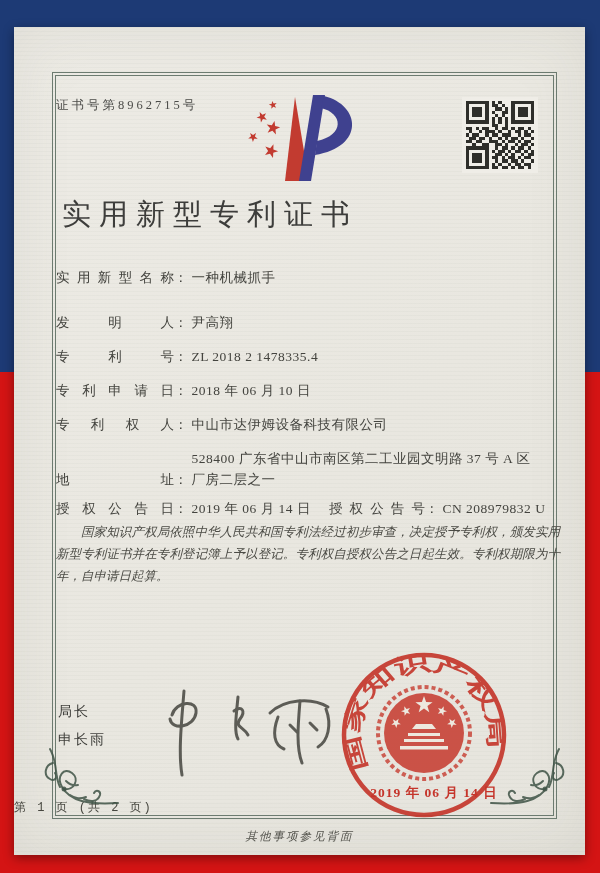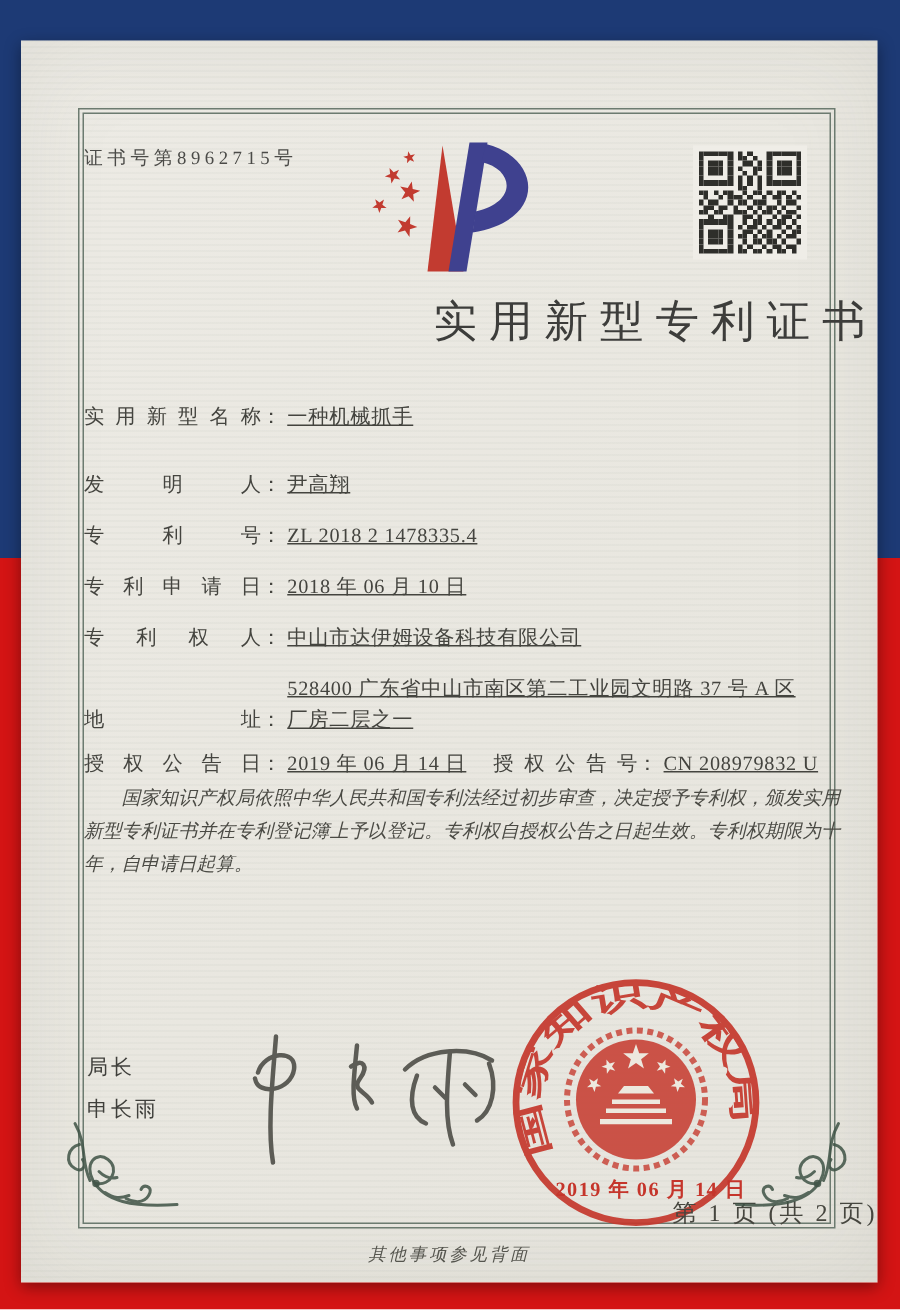--- a/index.html
+++ b/index.html
@@ -27,53 +27,53 @@
   .logo { position:absolute; left:215px; top:62px; width:140px; height:100px; }
   .qr-wrap {
     position:absolute; left:448px; top:70px; width:76px; height:76px;
     background:#efede7; padding:4px;
     display:grid; grid-template-columns:repeat(21,1fr); grid-template-rows:repeat(21,1fr);
   }
   .qm { background:transparent; }
   .qm.on { background:#2e2e2a; }
   .title {
     position:absolute; left:0; top:168px; width:100%;
-    text-align:right; font-size:29px; letter-spacing:8px;
-    color:#3d3d3b; font-weight:500;
+    text-align:left; font-size:29px; letter-spacing:8px;
+    color:#3d3d3b; font-weight:500;padding-left:48px;
   }
   .fields { position:absolute; left:42px; top:240px; width:502px; color:#44443f; }
   .frow { display:flex; align-items:flex-end; font-size:13.5px; line-height:21px; margin-bottom:13px; }
   .frow.first { margin-bottom:24px; }
   .frow.addr-row { margin-bottom:8px; }
   .flabel {
     display:inline-block; width:118px; text-align:justify; text-align-last:justify;
     flex:0 0 118px;
   }
   .flabel2 { width:96px; flex:0 0 96px; margin-left:12px; }
   .fcolon { flex:0 0 auto; }
-  .fvalue { flex:1 1 auto; padding-left:4px; letter-spacing:0.5px;text-decoration:underline; }
+  .fvalue { flex:1 1 auto; padding-left:4px; letter-spacing:0.5px; }
   .fvalue.nogrow { flex:0 0 auto; width:auto; margin-right:6px; }
   .fvalue.addr { max-width:352px; }
   .paragraphs {
     position:absolute; left:42px; top:494px; width:504px;
     font-size:12.5px; line-height:22px; color:#4a4a44;
     font-style:italic; text-align:justify;
   }
   .paragraphs p { text-indent:2em; margin:0; }
   .issuer { position:absolute; left:44px; top:676px; font-size:14px; color:#3f3f3b; font-family:"Liberation Sans","DejaVu Sans",sans-serif; }
   .issuer div { margin-bottom:10px; letter-spacing:2px; }
   .signature { position:absolute; left:128px; top:650px; width:215px; height:115px; }
   .seal { position:absolute; left:322px; top:620px; width:176px; height:176px; opacity:0.92; }
   .seal-date {
     position:absolute; left:330px; top:757px; width:180px; text-align:center;
     color:#c5352b; font-size:13.5px; font-weight:bold; letter-spacing:1px; z-index:3;
   }
   .page-num {
-    position:absolute; left:0; top:772px; width:100%; text-align:right;
-    font-size:16px; color:#46463f; letter-spacing:2px;
+    position:absolute; left:0; top:772px; width:100%; text-align:left;
+    font-size:12px; color:#46463f; letter-spacing:2px;font-family:Liberation Mono, monospace;
   }
   .back-note {
     position:absolute; left:0; top:802px; width:100%; text-align:center;
     font-size:11.5px; color:#55554e; font-style:italic; letter-spacing:2px;
   }
   .ornament { position:absolute; width:80px; height:80px; top:714px; }
   .ornament.bl { left:26px; }
   .ornament.br { right:16px; transform:scaleX(-1); }
 </style>
 </head>

